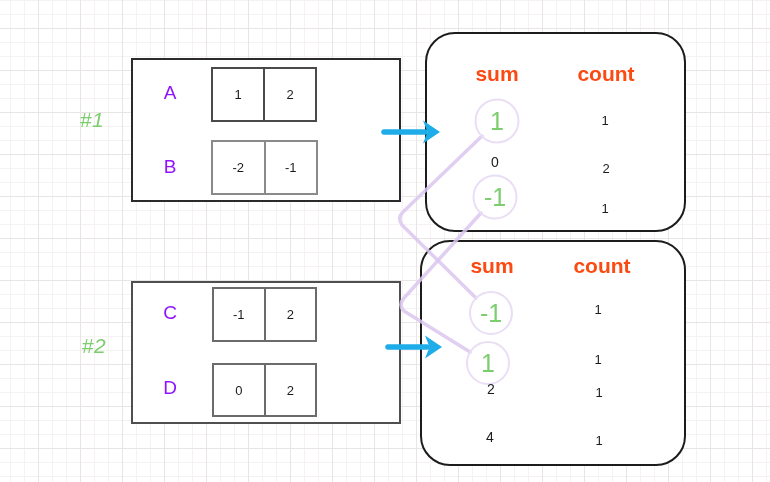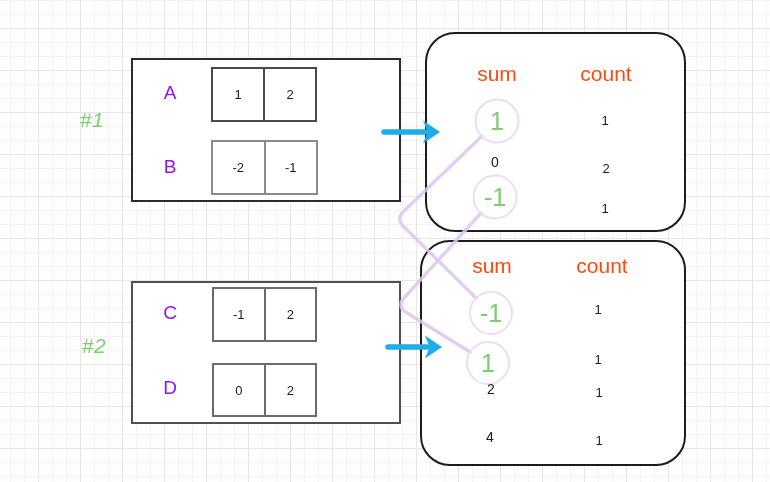--- a/index.html
+++ b/index.html
@@ -11,21 +11,21 @@
       linear-gradient(to right, #e9e5e5 1px, transparent 1px),
       linear-gradient(to bottom, #e9e5e5 1px, transparent 1px),
       linear-gradient(to right, #f6f2f2 1px, transparent 1px),
       linear-gradient(to bottom, #f6f2f2 1px, transparent 1px);
     background-size:42px 42px,42px 42px,14px 14px,14px 14px;
     background-position:-4px -14px,-4px -14px,-4px 0,-4px 0;
   }
   .pin{position:absolute;transform:translate(-50%,-50%);white-space:nowrap;z-index:5;line-height:1;}
   .glabel{font-size:21px;font-style:italic;color:var(--green,#7ccd6e);letter-spacing:.5px;}
   .letter{font-size:19px;color:var(--purple,#9013fe);}
-  .hdr{font-size:21px;color:var(--orange,#fb4a12);}
+  .hdr{font-size:21px;color:var(--orange,#fb4a12);font-weight:bold;}
   .sum-green{font-size:25px;color:var(--green,#7ccd6e);}
   .sum-black{font-size:14px;color:var(--ink,#1b1b1b);}
   .count{font-size:13px;color:var(--ink,#1b1b1b);}
   .box{position:absolute;background:#fff;z-index:2;}
   .groupbox{border:2px solid #2b2b2b;}
   .groupbox.g2{border-color:#4f4f4f;}
   .panel{border:2px solid #1c1c1c;border-radius:30px;}
   .cellpair{position:absolute;display:flex;background:#fff;border:2.5px solid var(--bc,#555);z-index:3;}
   .cellpair .cell{flex:1;display:flex;align-items:center;justify-content:center;
     font-size:13px;color:var(--ink,#1b1b1b);}

